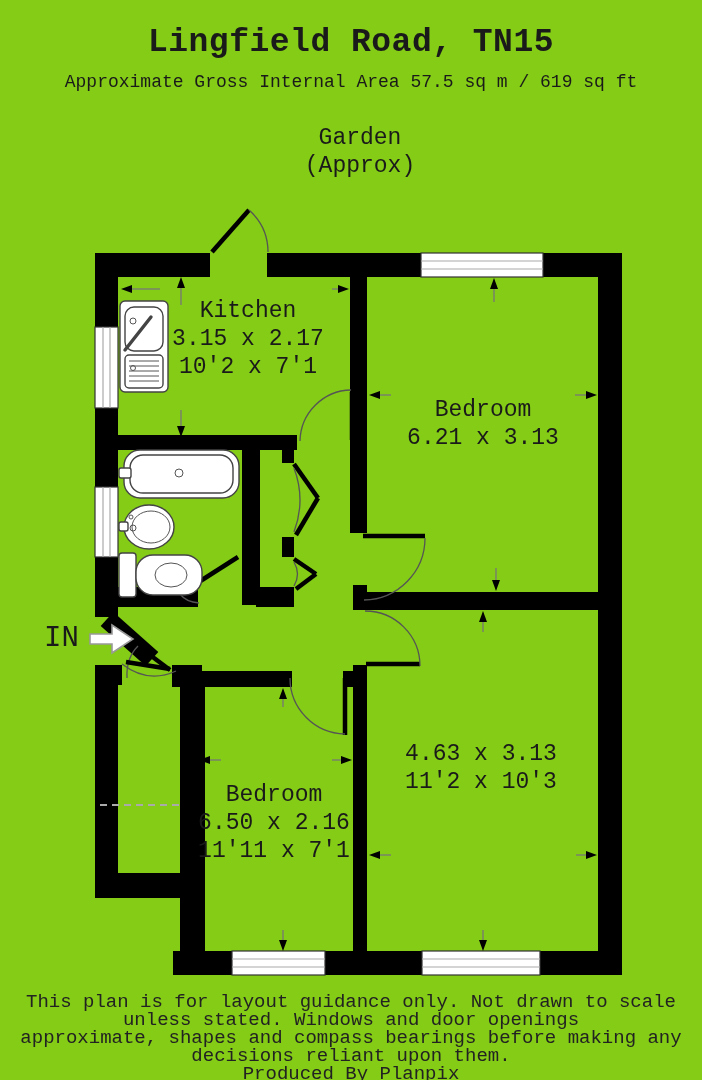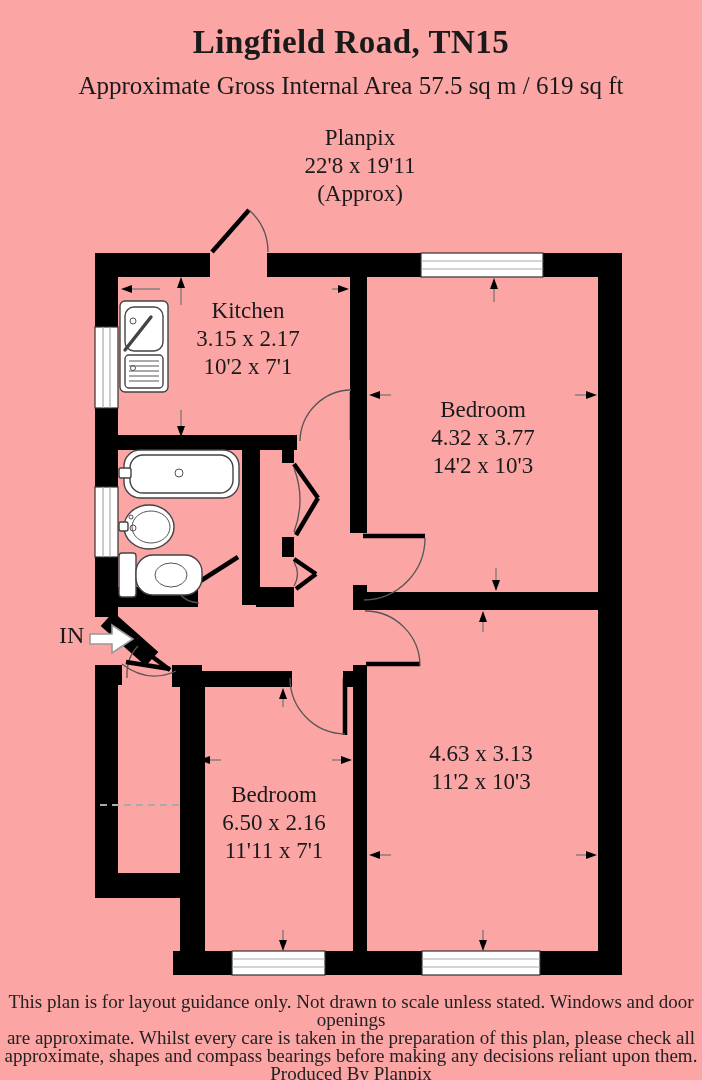--- a/index.html
+++ b/index.html
@@ -1,34 +1,34 @@
 <!DOCTYPE html>
 <html><head>
 <meta charset="utf-8">
 <style>
   html,body{margin:0;padding:0;background:#fff;}
   #plan-page{
     position:relative;
     width:702px;height:1080px;
-    background:#fca5a5;
-    font-family:Liberation Serif, serif;
+    background:#84cc16;
+    font-family:Liberation Mono, monospace;
     color:#1a1a1a;
     overflow:hidden;
   }
   .abs{position:absolute;}
   .center{text-align:center;}
   #title{left:0;top:24px;width:702px;font-size:33px;font-weight:bold;letter-spacing:0.5px;}
-  #subtitle{left:0;top:72px;width:702px;font-size:25px;}
+  #subtitle{left:0;top:72px;width:702px;font-size:18px;}
   .room-block{font-size:23px;line-height:28px;}
   #garden-block{left:210px;top:124px;width:300px;}
   #kitchen-block{left:148px;top:297px;width:200px;}
   #bedroom-top-block{left:383px;top:396px;width:200px;}
   #reception-block{left:356px;top:740px;width:250px;}
   #bedroom-bottom-block{left:174px;top:781px;width:200px;}
-  #in-label{left:59px;top:622px;width:34px;font-size:24px;}
+  #in-label{left:44px;top:622px;width:34px;font-size:29px;}
   #footer{left:0;top:993px;width:702px;font-size:19px;line-height:18px;color:#222;}
   svg{position:absolute;left:0;top:0;}
   .wall{fill:#000;stroke:none;}
   .winrect{fill:#fff;stroke:#333;stroke-width:1.2;}
   .winline{stroke:#aaa;stroke-width:1.2;fill:none;}
   .leaf{stroke:#000;stroke-width:4.5;fill:none;stroke-linecap:butt;}
   .arc{stroke:#555;stroke-width:1.3;fill:none;}
   .fix{stroke:#444;stroke-width:1.4;fill:#fff;}
   .fixthin{stroke:#555;stroke-width:1;fill:none;}
   .dimline{stroke:#777;stroke-width:1.3;}
@@ -231,50 +231,47 @@
         <path class="dimhead" d="M352,760 L341,756 L341,764 Z"></path>
     </g>
 
     <path d="M 90,634 L 112,634 L 112,625 L 133,639 L 112,653 L 112,644 L 90,644 Z" fill="#fff" stroke="#999" stroke-width="1.6"></path>
   </svg>
 
   <div class="abs center" id="title">Lingfield Road, TN15</div>
   <div class="abs center" id="subtitle">Approximate Gross Internal Area 57.5 sq m / 619 sq ft</div>
 
   <div class="abs center room-block" id="garden-block">
-    <div>Planpix</div>
-    <div>22'8 x 19'11</div>
+    <div>Garden</div>
     <div>(Approx)</div>
   </div>
 
   <div class="abs center room-block" id="kitchen-block">
     <div>Kitchen</div>
     <div>3.15 x 2.17</div>
     <div>10'2 x 7'1</div>
   </div>
 
   <div class="abs center room-block" id="bedroom-top-block">
     <div>Bedroom</div>
-    <div>4.32 x 3.77</div>
-    <div>14'2 x 10'3</div>
+    <div>6.21 x 3.13</div>
   </div>
 
   <div class="abs center room-block" id="reception-block">
     <div>4.63 x 3.13</div>
     <div>11'2 x 10'3</div>
   </div>
 
   <div class="abs center room-block" id="bedroom-bottom-block">
     <div>Bedroom</div>
     <div>6.50 x 2.16</div>
     <div>11'11 x 7'1</div>
   </div>
 
   <div class="abs" id="in-label">IN</div>
 
   <div class="abs center" id="footer">
     <div>This plan is for layout guidance only. Not drawn to scale unless stated. Windows and door openings</div>
-    <div>are approximate. Whilst every care is taken in the preparation of this plan, please check all</div>
     <div>approximate, shapes and compass bearings before making any decisions reliant upon them.</div>
     <div>Produced By Planpix</div>
   </div>
 
 </div>
 
 </body></html>

